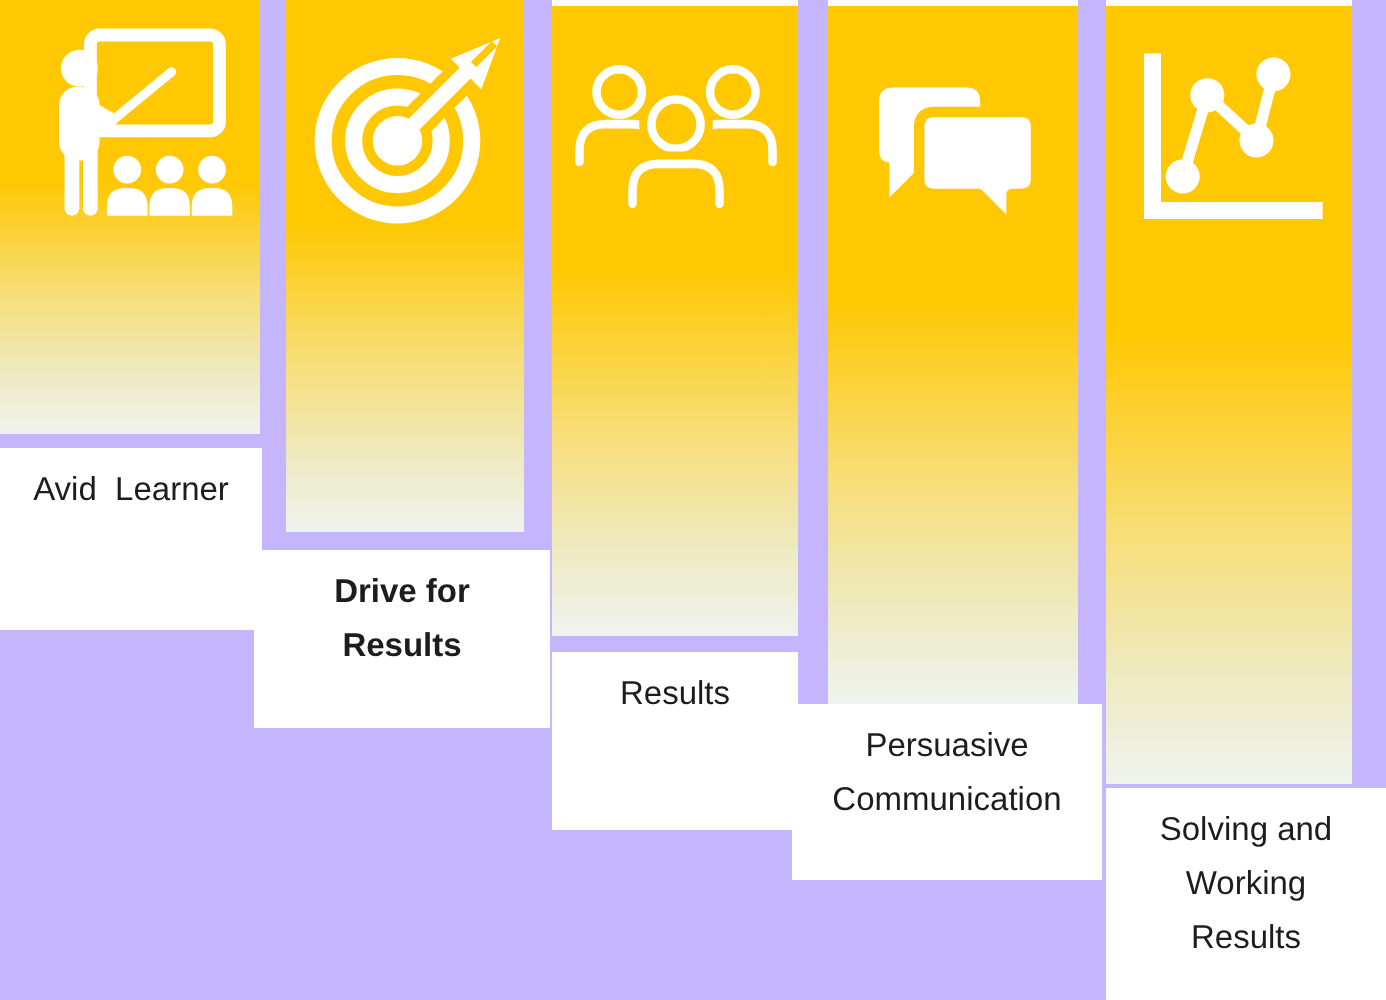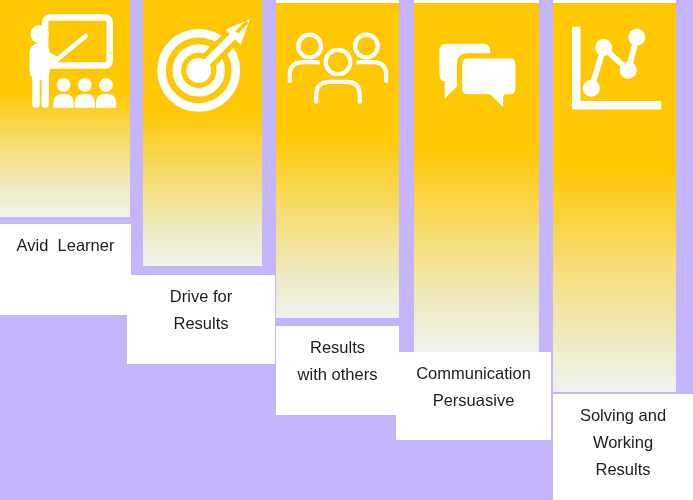--- a/index.html
+++ b/index.html
@@ -21,21 +21,21 @@
   .labelbox .line{white-space:pre;}
   svg{display:block;}
   
   #bar-1{left:0;   top:8; width:130px;height:217px;}
   #bar-2{left:143px;top:2; width:119px;height:266px;}
   #bar-3{left:276px;top:0; width:123px;height:315px;}
   #bar-4{left:414px;top:0; width:125px;height:349px;}
   #bar-5{left:553px;top:0; width:123px;height:389px;}
   
   #label-1{left:0;   top:224px;width:131px;height:83px;}
-  #label-2{left:127px;top:275px;width:148px;height:81px;}
+  #label-2{left:127px;top:275px;width:148px;height:81px;font-weight:bold;}
   #label-3{left:276px;top:326px;width:123px;height:81px;}
   #label-4{left:396px;top:352px;width:155px;height:80px;}
   #label-5{left:553px;top:394px;width:140px;height:106px;}
   #icon-1{margin-top:12px;}
   #icon-2{margin-top:18px;}
   #icon-3{margin-top:25px;}
   #icon-4{margin-top:32px;}
   #icon-5{margin-top:20px;}
 </style>
 </head>
@@ -112,26 +112,25 @@
     <div class="line">Avid  Learner</div>
   </div>
 
   <div class="labelbox" id="label-2">
     <div class="line">Drive for</div>
     <div class="line">Results</div>
   </div>
 
   <div class="labelbox" id="label-3">
     <div class="line">Results</div>
-    <div class="line">with others</div>
   </div>
 
   <div class="labelbox" id="label-4">
+    <div class="line">Persuasive</div>
     <div class="line">Communication</div>
-    <div class="line">Persuasive</div>
   </div>
 
   <div class="labelbox" id="label-5">
     <div class="line">Solving and</div>
     <div class="line">Working</div>
     <div class="line">Results</div>
   </div>
 
 </div>
 

